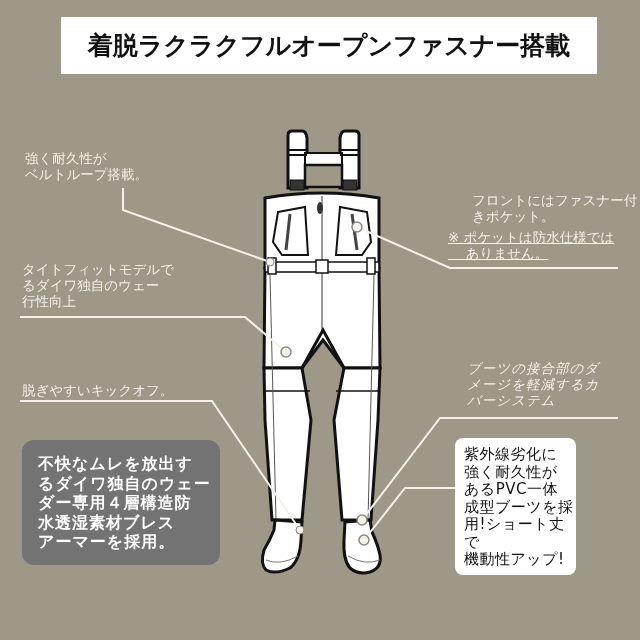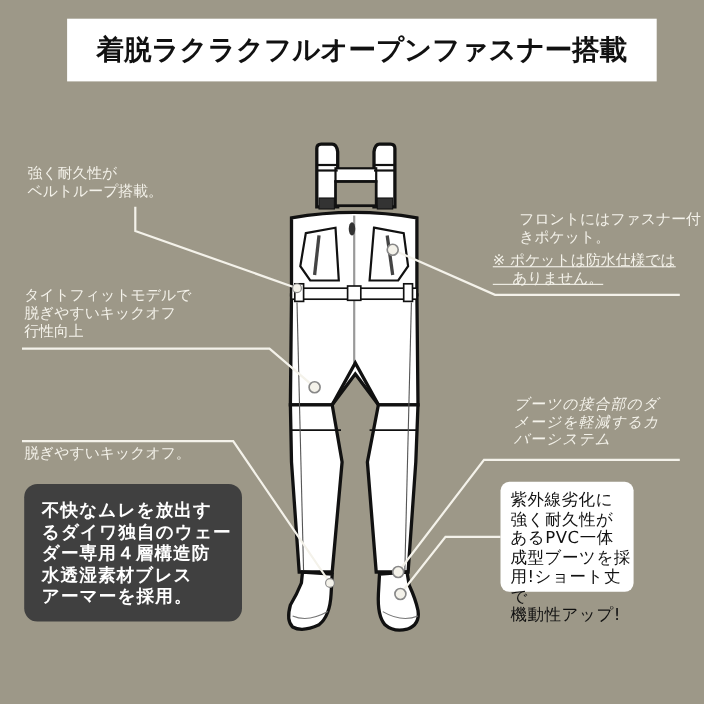--- a/index.html
+++ b/index.html
@@ -19,28 +19,28 @@
       position: absolute; left: 0; right: 0; top: 0; bottom: 0;
       display: flex; align-items: center; justify-content: center;
       font-weight: bold; font-size: 25px; color: #111; letter-spacing: 0px;
     }
     .callout {
       position: absolute; color: #f4f2ea; font-size: 13.5px; line-height: 16px;
       white-space: pre-line;
     }
     .black-box {
       position: absolute; left: 22px; top: 440px; width: 198px; height: 125px;
-      background: #404040; border-radius: 12px;
+      background: #737373; border-radius: 12px;
     }
     .black-text {
       position: absolute; left: 16px; top: 14px; color: #fff; font-weight: bold;
       font-size: 16px; line-height: 19.5px; white-space: pre-line; letter-spacing: 1px;
     }
     .white-box {
-      position: absolute; left: 455px; top: 438px; width: 121px; height: 100px;
+      position: absolute; left: 455px; top: 438px; width: 121px; height: 137px;
       background: #fff; border-radius: 8px;
     }
     .white-text {
       position: absolute; left: 9px; top: 8px; color: #111; font-size: 15px;
       line-height: 17.5px; white-space: pre-line; letter-spacing: 0.5px;
     }
     svg.art { position: absolute; left: 0; top: 0; }
   </style>
 </head>
 <body>
@@ -111,23 +111,23 @@
     <polyline points="618,418 440,418 362,520"></polyline>
     <circle cx="362" cy="520" r="5" fill="#f4f2ea" stroke="#888" stroke-width="1.5"></circle>
     <polyline points="455,488 405,488 364,540"></polyline>
     <circle cx="364" cy="540" r="5" fill="#f4f2ea" stroke="#888" stroke-width="1.5"></circle>
   </g>
 </svg>
 
 <div class="callout" style="left:25px; top:150px;">強く耐久性が
 ベルトループ搭載。</div>
 <div class="callout" style="left:22px; top:261px;">タイトフィットモデルで
-脱ぎやすいキックオフ
+るダイワ独自のウェー
 行性向上</div>
-<div class="callout" style="left:22px; top:382px;margin-top:22px;">脱ぎやすいキックオフ。</div>
+<div class="callout" style="left:22px; top:382px;">脱ぎやすいキックオフ。</div>
 <div class="callout" style="left:472px; top:192px;">フロントにはファスナー付
 きポケット。</div>
 <div class="callout" style="left:448px; top:229px;text-decoration:underline;">※ ポケットは防水仕様では
 　 ありません。</div>
 <div class="callout" style="left:467px; top:360px; letter-spacing:1px;font-style:italic;">ブーツの接合部のダ
 メージを軽減するカ
 バーシステム</div>
 
 <div class="black-box">
   <div class="black-text">不快なムレを放出す

